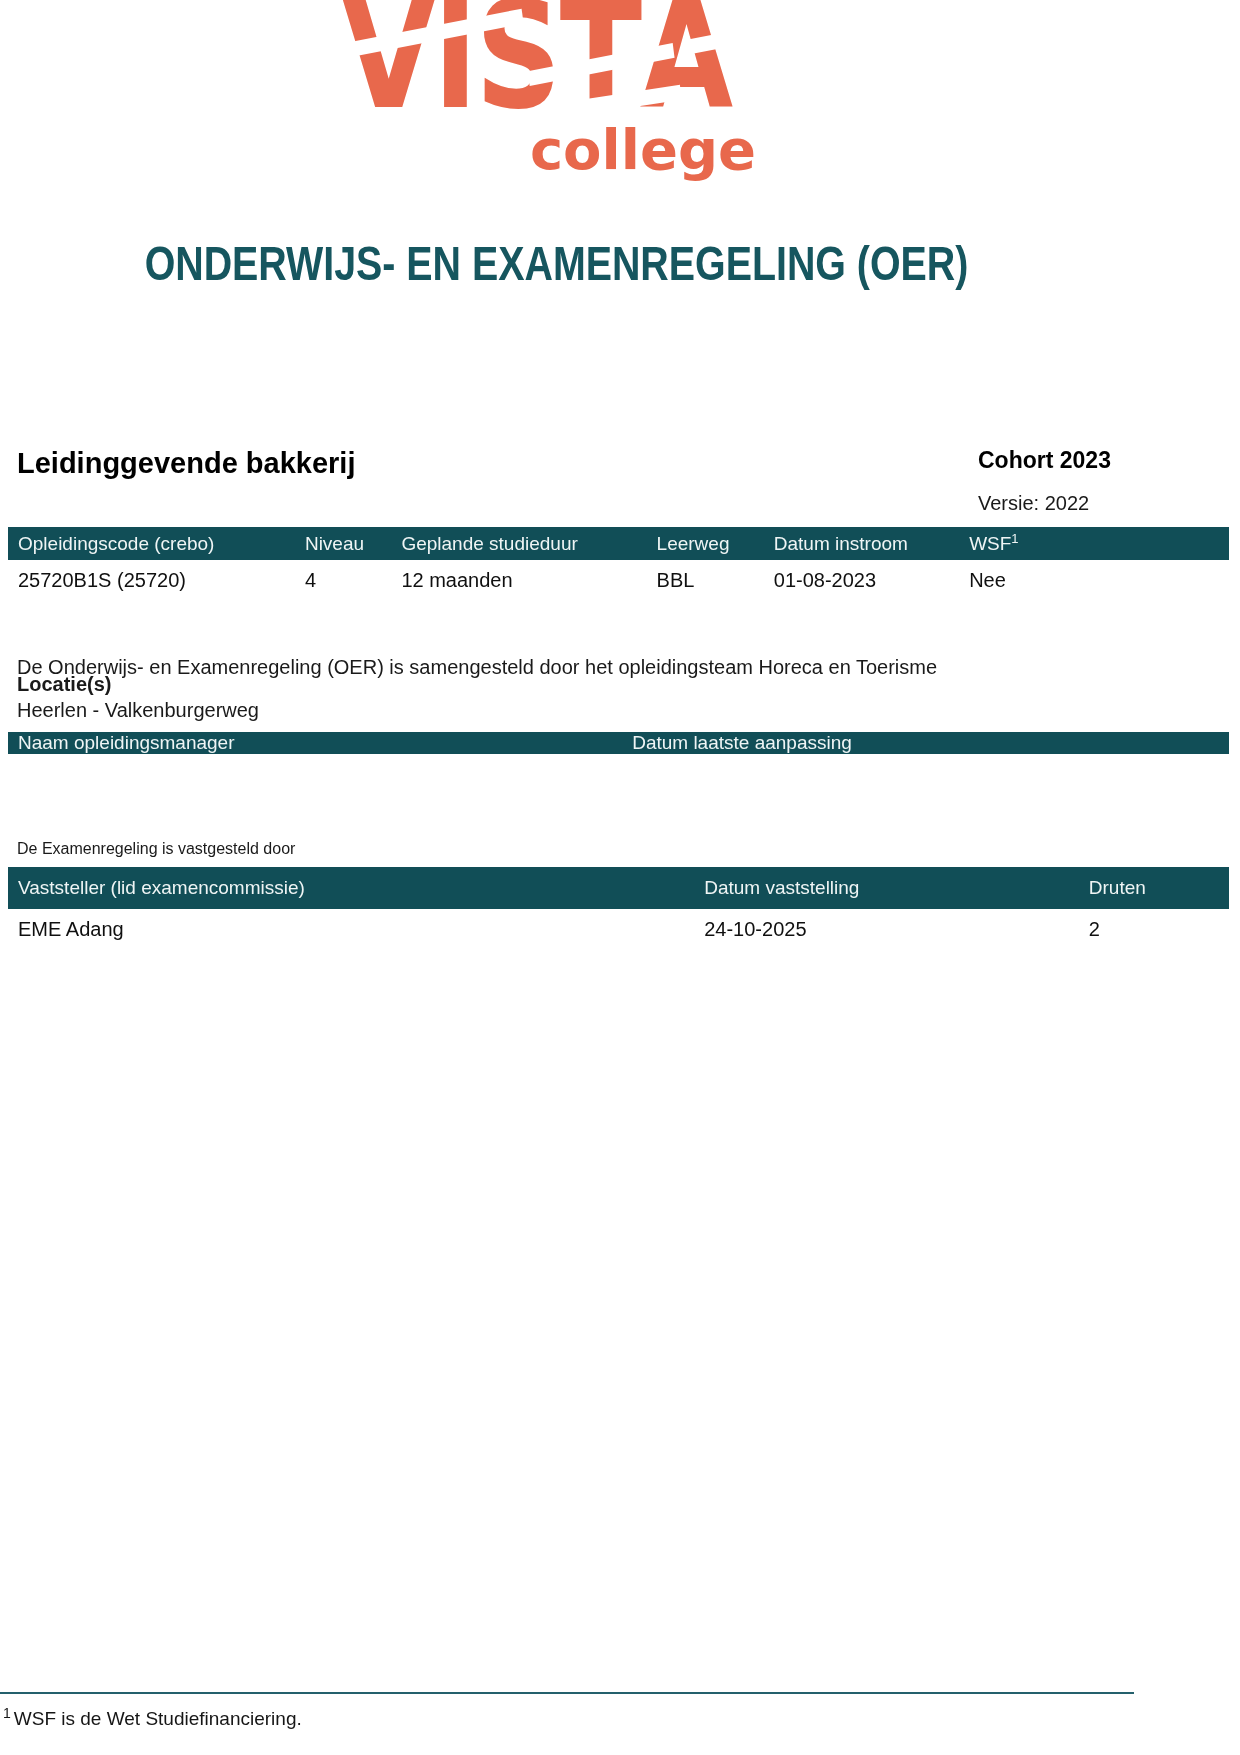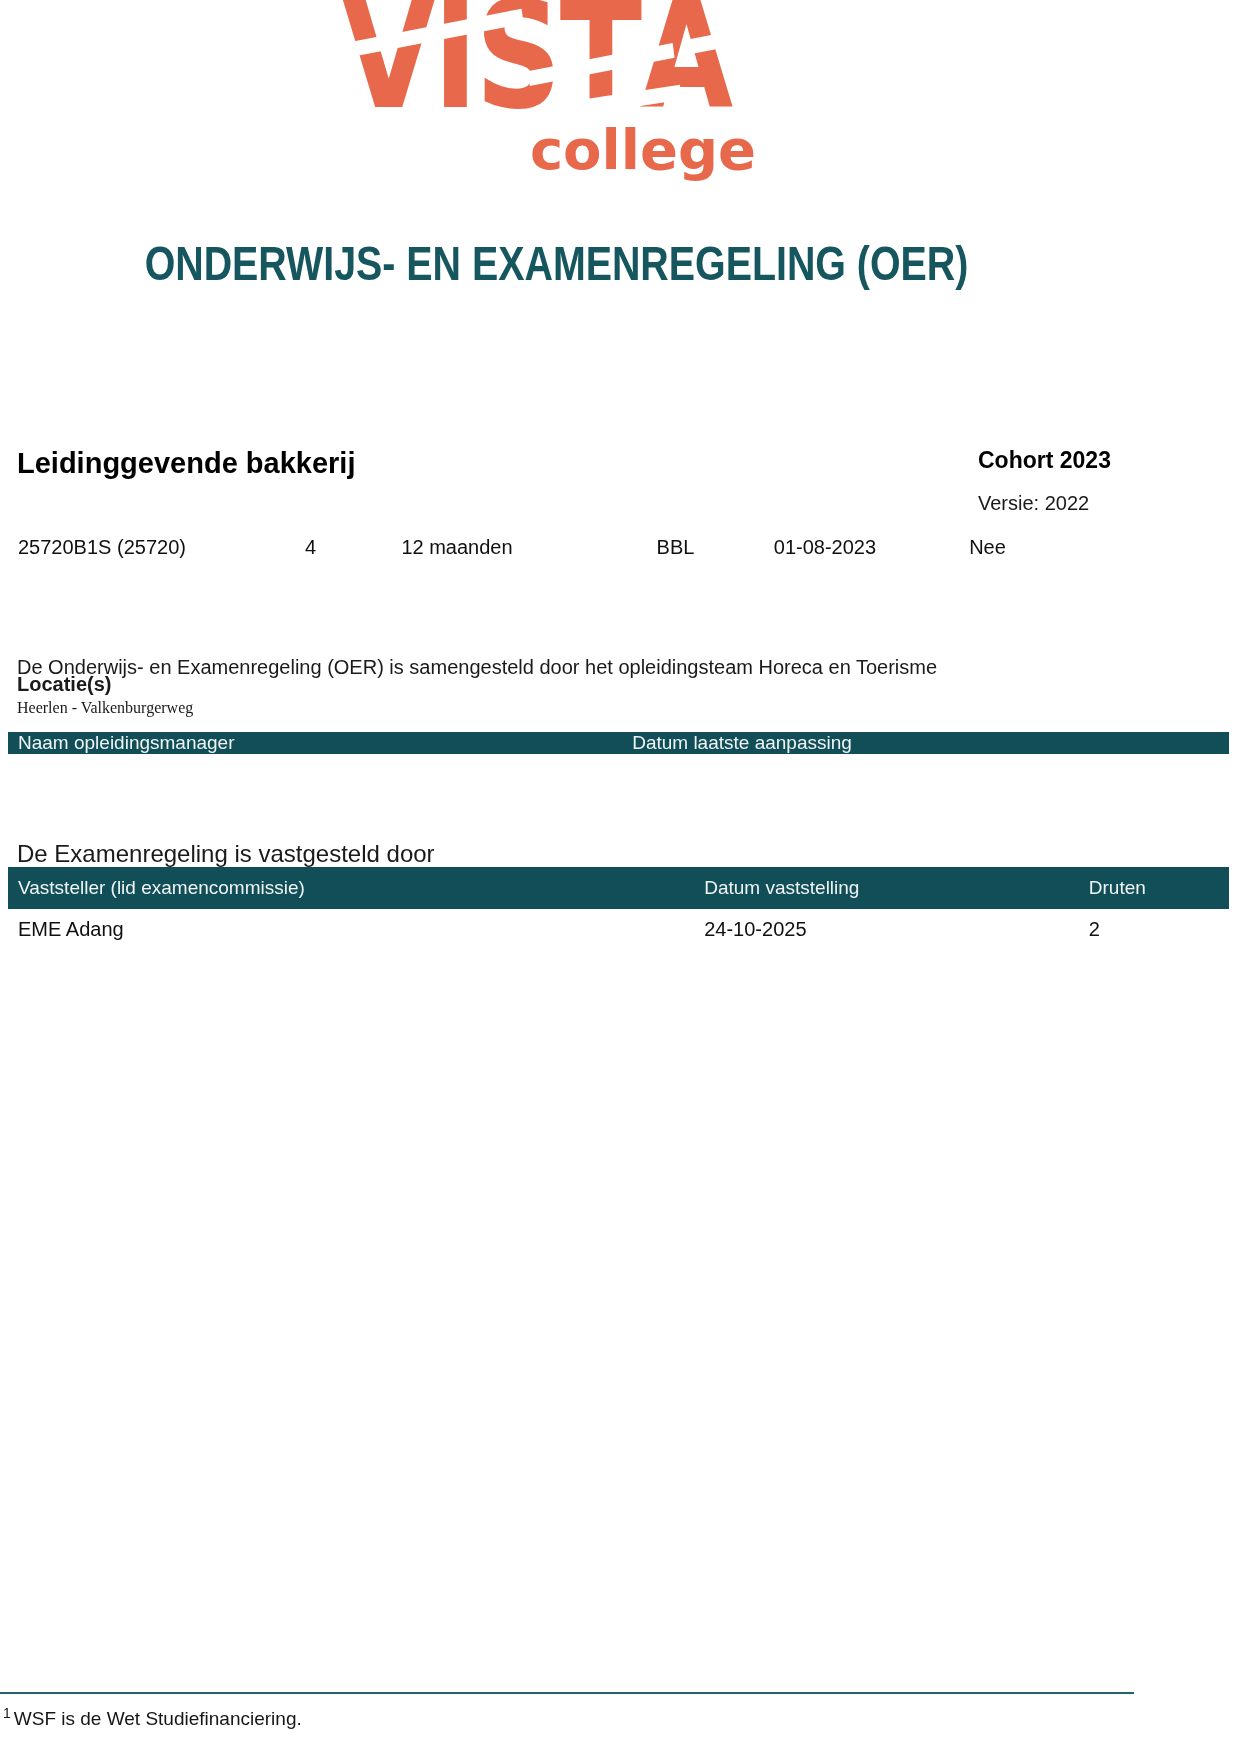--- a/index.html
+++ b/index.html
@@ -81,22 +81,22 @@
   .table-manager{top:732px;}
   .table-manager th{height:14px;}
   .table-manager td{padding-top:13px;}
   .table-approval{top:867px;}
   .table-approval th{height:42px;}
   .table-approval td{}
 
   
   .composed{position:absolute; top:656px; left:17px; font-size:20px;}
   .loc-label{position:absolute; top:673px; left:17px; font-size:20px; font-weight:bold;}
-  .loc-value{position:absolute; top:699px; left:17px; font-size:16px;font-family:Liberation Serif, serif;}
-  .determined{position:absolute; top:840px; left:17px; font-size:24px;}
+  .loc-value{position:absolute; top:699px; left:17px; font-size:20px;}
+  .determined{position:absolute; top:840px; left:17px; font-size:16px;}
 
   
   .footnote-rule{position:absolute; top:1692px; left:0; width:1134px; height:2px; background:#24606C;}
   .footnote{position:absolute; top:1708px; left:3px; font-size:19px; color:#161616;}
   .footnote sup{font-size:14px; vertical-align:super; line-height:0; margin-right:3px;}
 </style>
 </head>
 <body>
 
 <div class="page">
@@ -121,20 +121,28 @@
   <table class="doc-table table-program">
     <colgroup>
       <col style="width:23.5%">
         <col style="width:7.9%">
         <col style="width:20.9%">
       <col style="width:9.6%">
         <col style="width:16.0%">
         <col style="width:22.1%">
     </colgroup>
     <tbody>
+        <tr>
+      <th>Opleidingscode (crebo)</th>
+      <th>Niveau</th>
+      <th>Geplande studieduur</th>
+      <th>Leerweg</th>
+      <th>Datum instroom</th>
+      <th><span>WSF</span><sup>1</sup></th>
+    </tr>
     <tr>
       <td>25720B1S (25720)</td>
       <td>4</td>
       <td>12 maanden</td>
       <td>BBL</td>
       <td>01-08-2023</td>
       <td>Nee</td>
     </tr>
   </tbody>
     </table>

